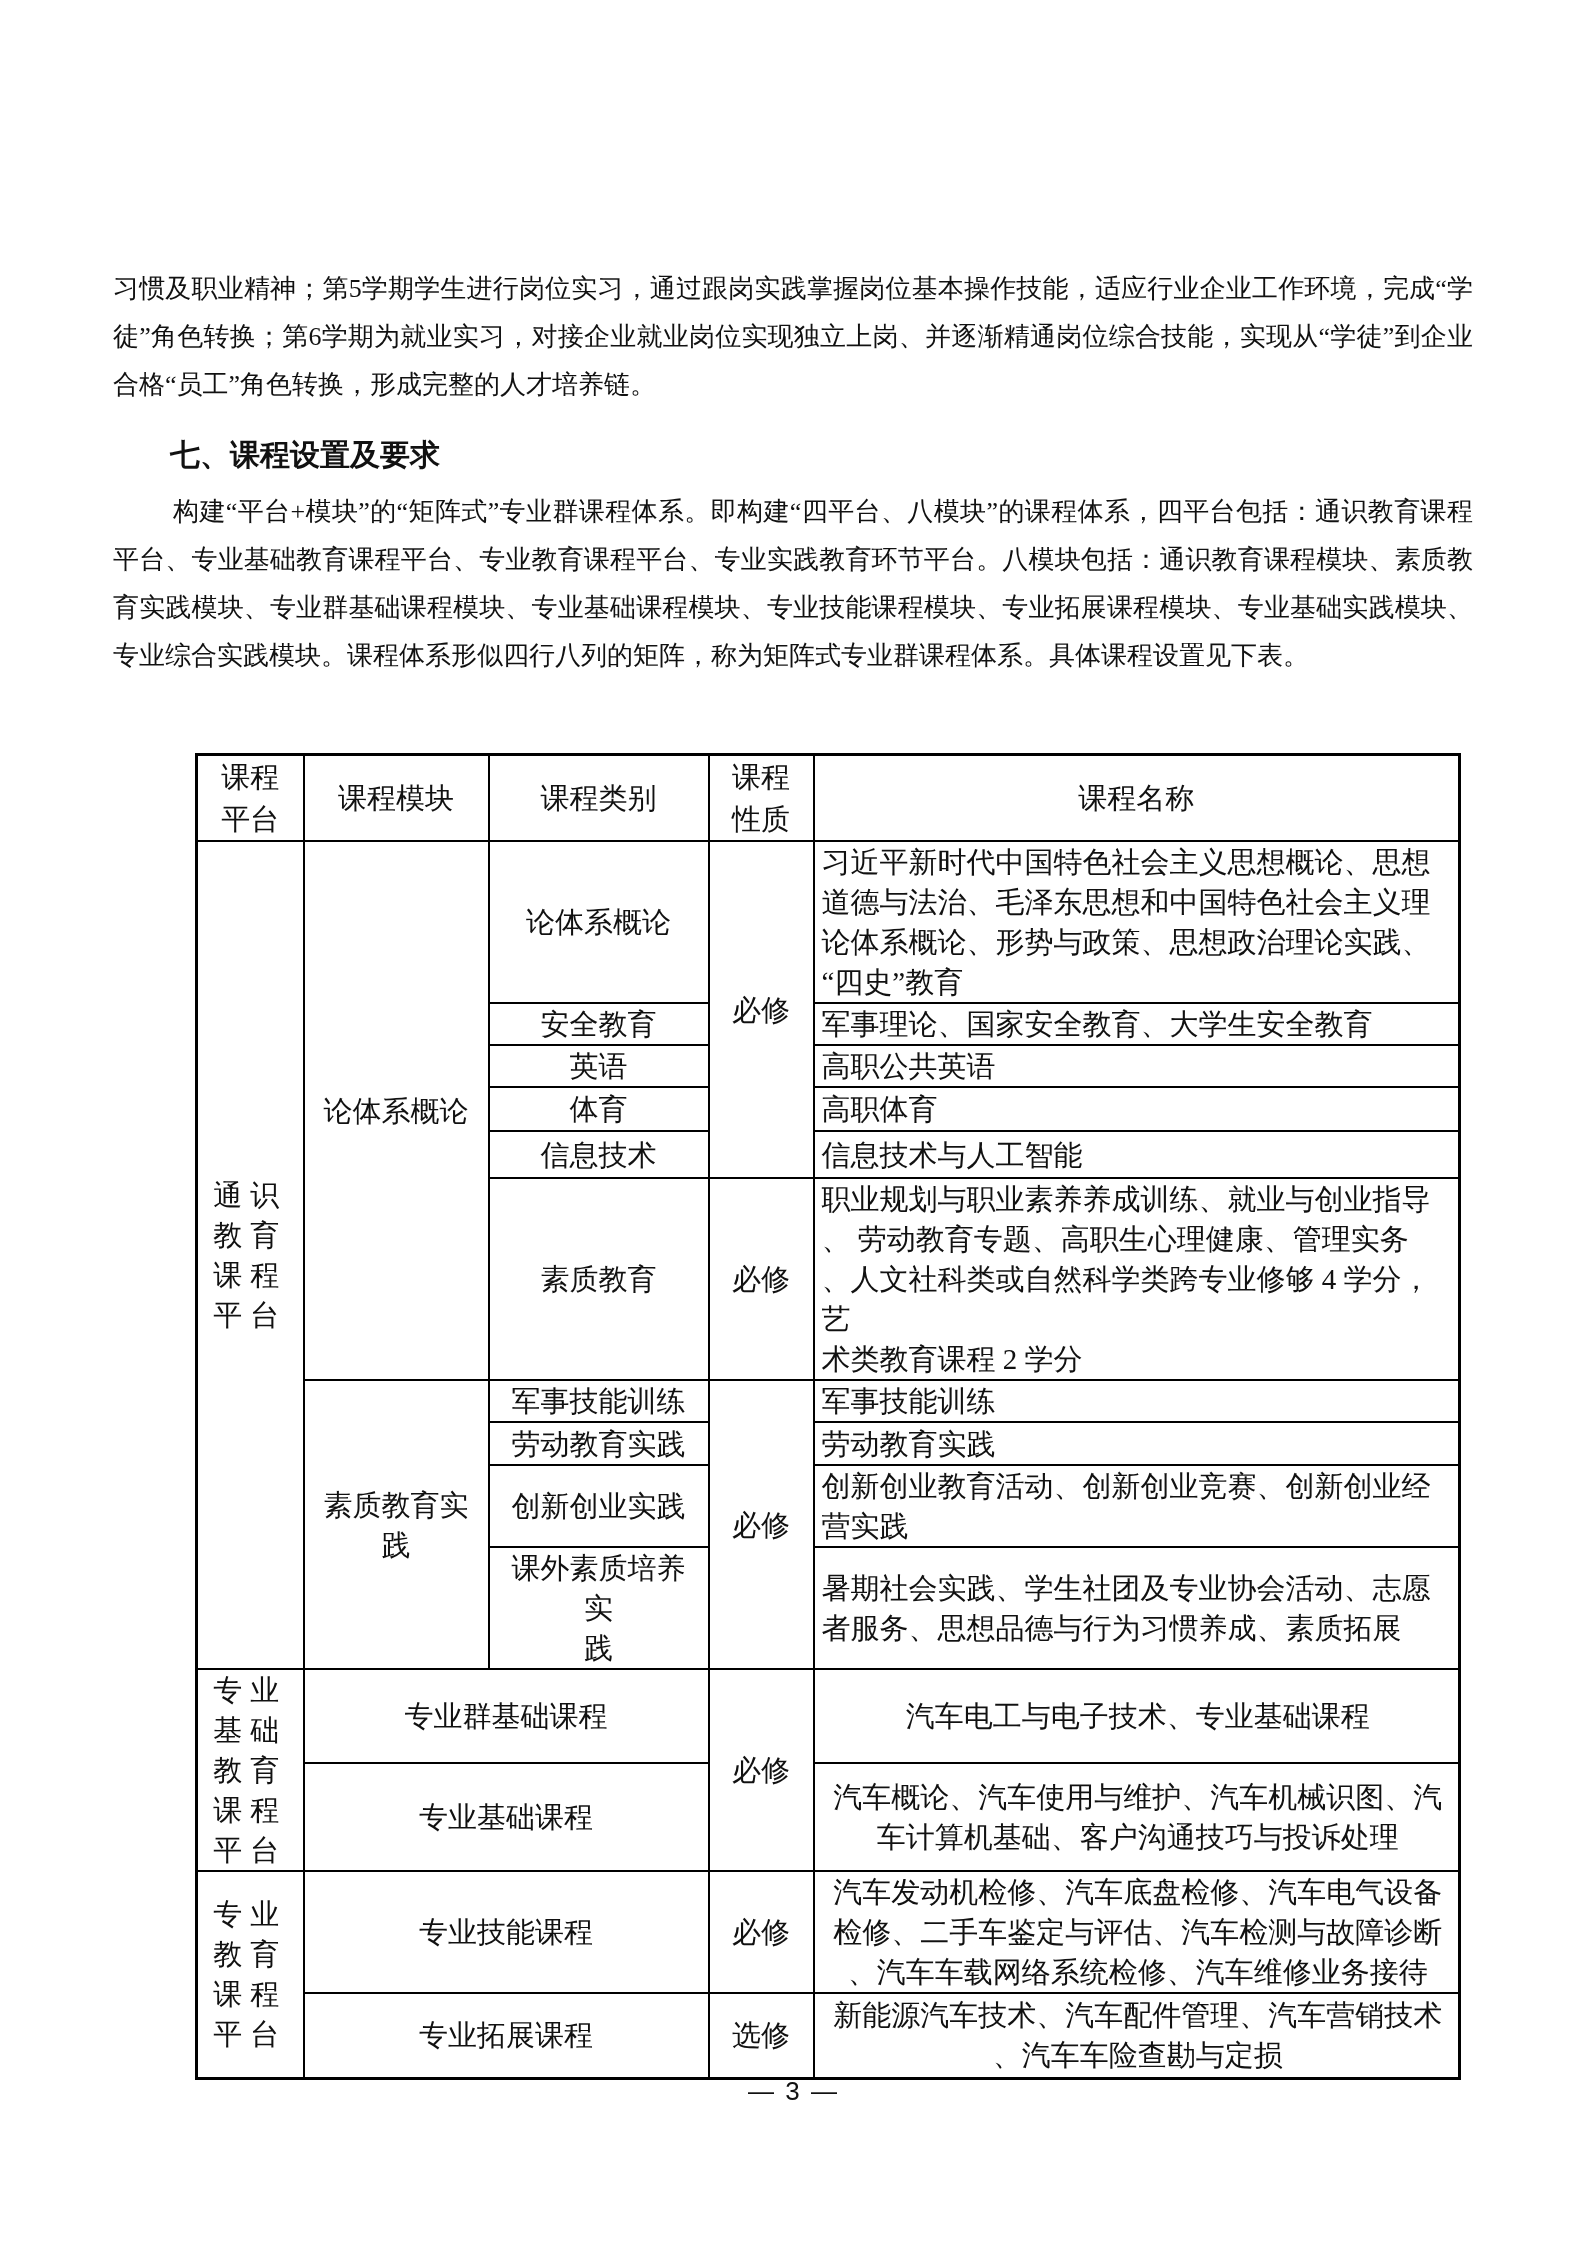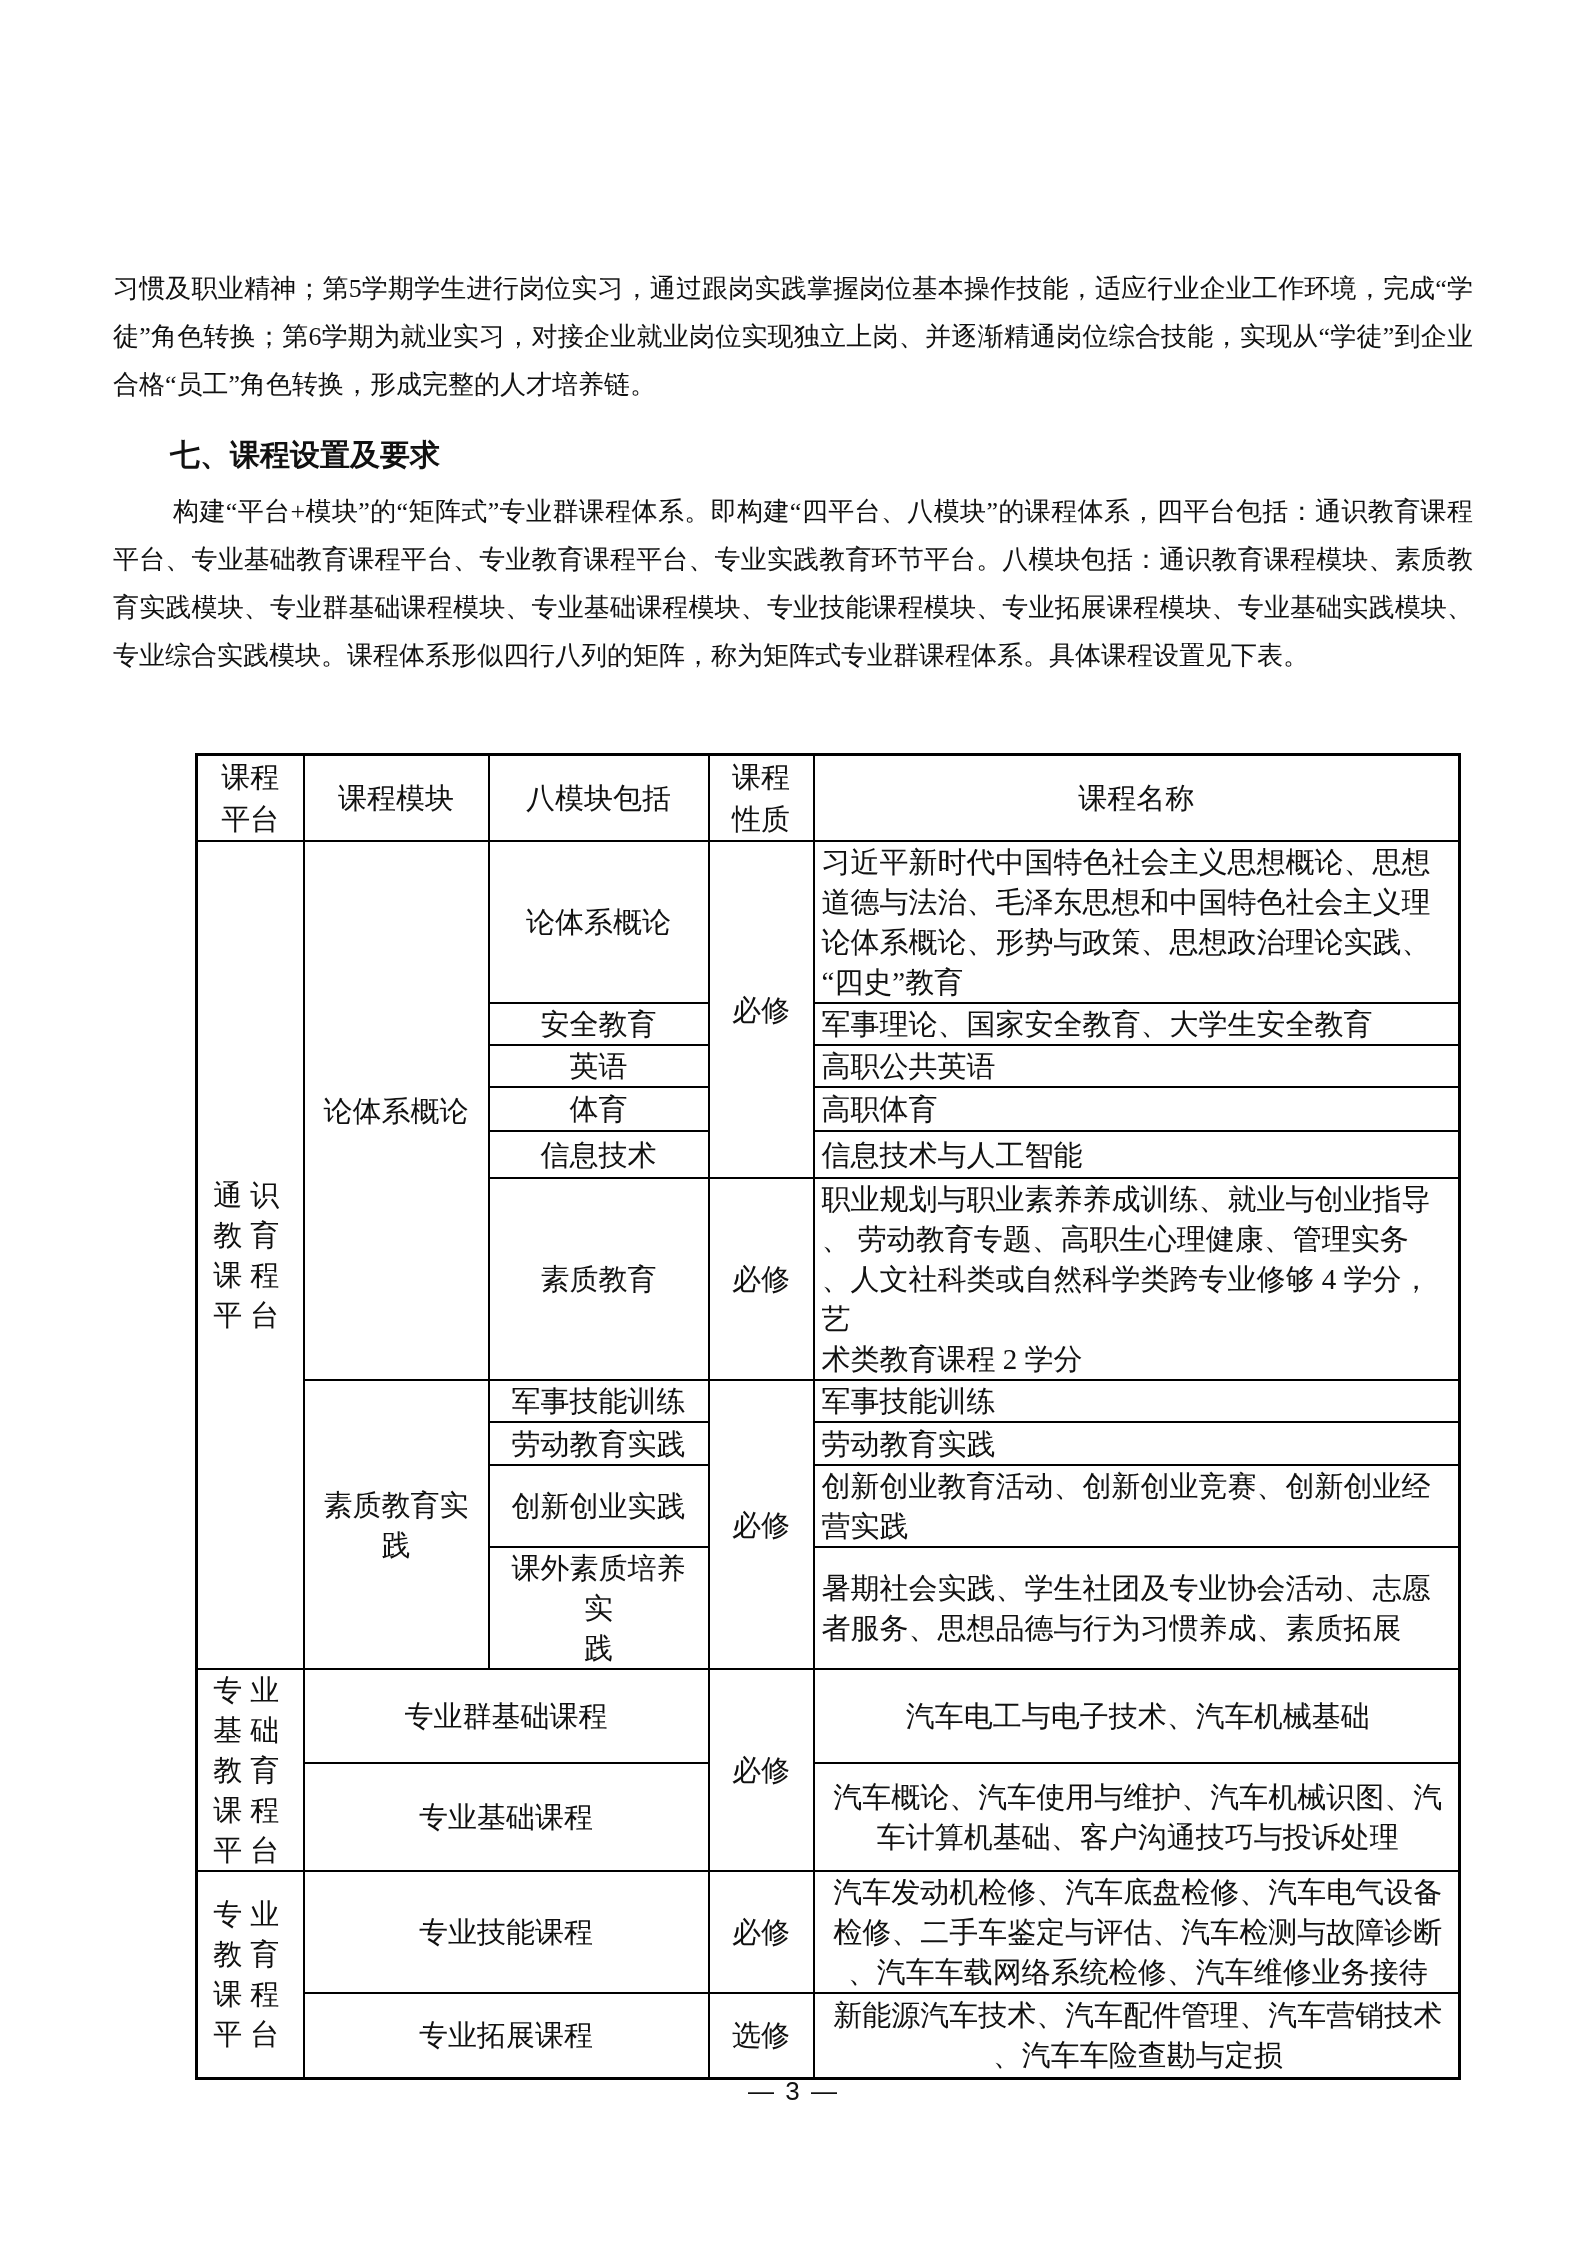--- a/index.html
+++ b/index.html
@@ -73,21 +73,21 @@
         <col style="width:220px">
       <col style="width:105px">
         <col style="width:646px">
     </colgroup>
 
     <tbody>
         <tr style="height:85px">
       <th>课程
 平台</th>
       <th>课程模块</th>
-      <th>八模块包括</th>
+      <th>课程类别</th>
       <th>课程
 性质</th>
       <th>课程名称</th>
     </tr>
 
     <tr style="height:160px">
       <td rowspan="10" class="cell-platform">通识
 教育
 课程
 平台</td>
@@ -155,21 +155,21 @@
     </tr>
 
     <tr style="height:75px">
       <td rowspan="2" class="cell-platform">专业
 基础
 教育
 课程
 平台</td>
       <td colspan="2">专业群基础课程</td>
       <td rowspan="2">必修</td>
-      <td class="name name-center">汽车电工与电子技术、汽车机械基础</td>
+      <td class="name name-center">汽车电工与电子技术、专业基础课程</td>
     </tr>
 
     <tr style="height:87px">
       <td colspan="2">专业基础课程</td>
       <td class="name name-center">汽车概论、汽车使用与维护、汽车机械识图、汽
 车计算机基础、客户沟通技巧与投诉处理</td>
     </tr>
 
     <tr style="height:120px">
       <td rowspan="2" class="cell-platform">专业

